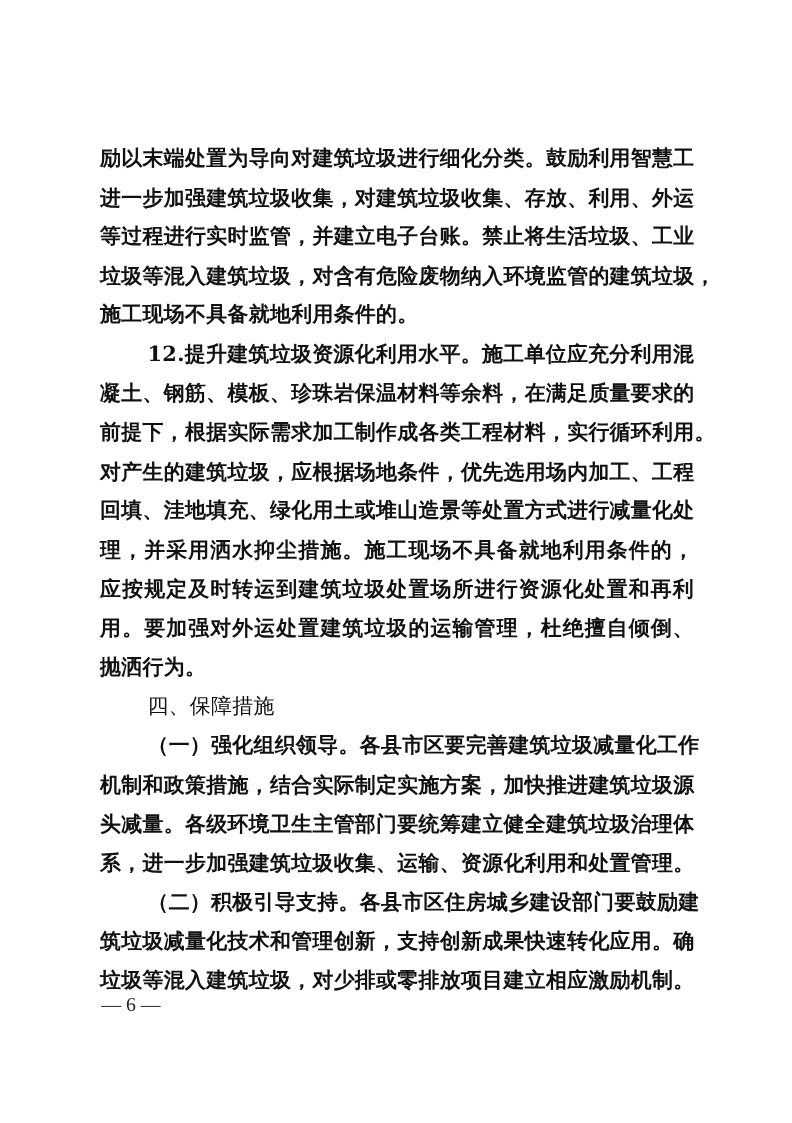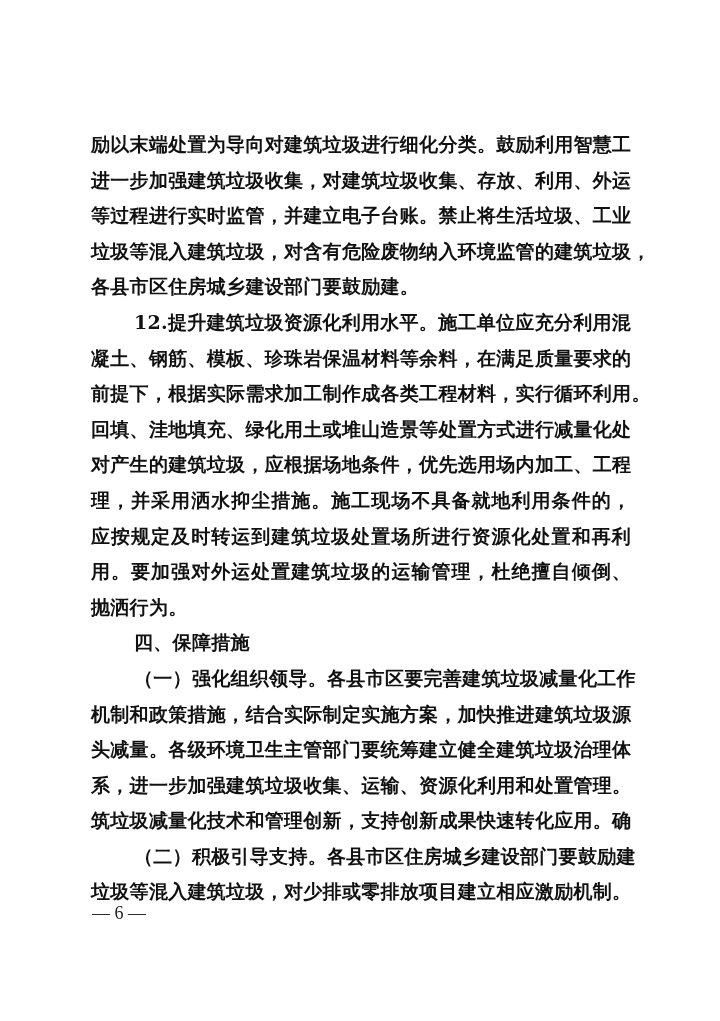--- a/index.html
+++ b/index.html
@@ -34,21 +34,21 @@
       overflow: visible;
     }
     .line.last {
       text-align-last: left;
     }
     .line.indent {
       padding-left: 43px;
     }
     .line.heading {
       font-family: "DejaVu Sans", "Liberation Sans", sans-serif;
-      font-weight: bold;
+      font-weight: normal;
       padding-left: 43px;
       text-align-last: left;
     }
     .page-number {
       position: absolute;
       left: 92px;
       top: 903px;
       font-family: "Liberation Serif", "DejaVu Serif", serif;
       font-size: 18px;
       color: #222222;
@@ -56,37 +56,37 @@
     }
   </style>
 </head>
 <body>
 
 <div class="page">
   <span class="line">励以末端处置为导向对建筑垃圾进行细化分类。鼓励利用智慧工</span>
   <span class="line">进一步加强建筑垃圾收集，对建筑垃圾收集、存放、利用、外运</span>
   <span class="line">等过程进行实时监管，并建立电子台账。禁止将生活垃圾、工业</span>
   <span class="line">垃圾等混入建筑垃圾，对含有危险废物纳入环境监管的建筑垃圾，</span>
-  <span class="line last">各县市区住房城乡建设部门要鼓励建。</span>
+  <span class="line last">施工现场不具备就地利用条件的。</span>
 
   <span class="line indent">12.提升建筑垃圾资源化利用水平。施工单位应充分利用混</span>
   <span class="line">凝土、钢筋、模板、珍珠岩保温材料等余料，在满足质量要求的</span>
   <span class="line">前提下，根据实际需求加工制作成各类工程材料，实行循环利用。</span>
+  <span class="line">对产生的建筑垃圾，应根据场地条件，优先选用场内加工、工程</span>
   <span class="line">回填、洼地填充、绿化用土或堆山造景等处置方式进行减量化处</span>
-  <span class="line">对产生的建筑垃圾，应根据场地条件，优先选用场内加工、工程</span>
   <span class="line">理，并采用洒水抑尘措施。施工现场不具备就地利用条件的，</span>
   <span class="line">应按规定及时转运到建筑垃圾处置场所进行资源化处置和再利</span>
   <span class="line">用。要加强对外运处置建筑垃圾的运输管理，杜绝擅自倾倒、</span>
   <span class="line last">抛洒行为。</span>
 
   <span class="line heading">四、保障措施</span>
 
   <span class="line indent">（一）强化组织领导。各县市区要完善建筑垃圾减量化工作</span>
   <span class="line">机制和政策措施，结合实际制定实施方案，加快推进建筑垃圾源</span>
   <span class="line">头减量。各级环境卫生主管部门要统筹建立健全建筑垃圾治理体</span>
   <span class="line">系，进一步加强建筑垃圾收集、运输、资源化利用和处置管理。</span>
 
+  <span class="line indent">（二）积极引导支持。各县市区住房城乡建设部门要鼓励建</span>
   <span class="line">筑垃圾减量化技术和管理创新，支持创新成果快速转化应用。确</span>
-  <span class="line indent">（二）积极引导支持。各县市区住房城乡建设部门要鼓励建</span>
   <span class="line">垃圾等混入建筑垃圾，对少排或零排放项目建立相应激励机制。</span>
 </div>
 
 <div class="page-number">— 6 —</div>
 
 </body></html>

